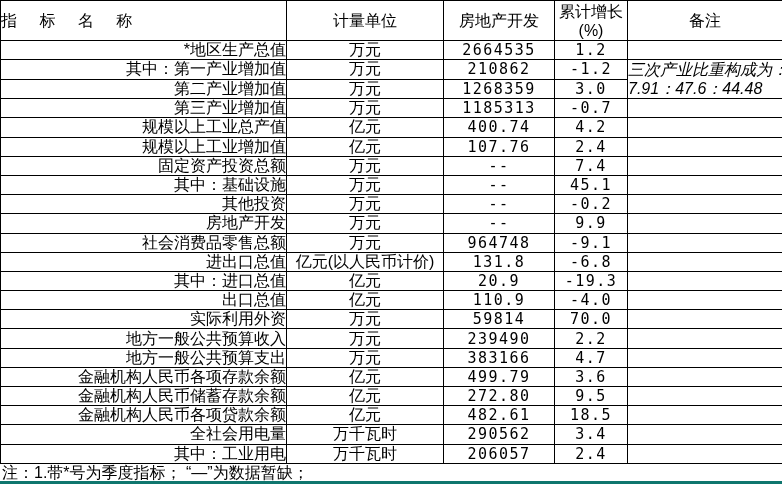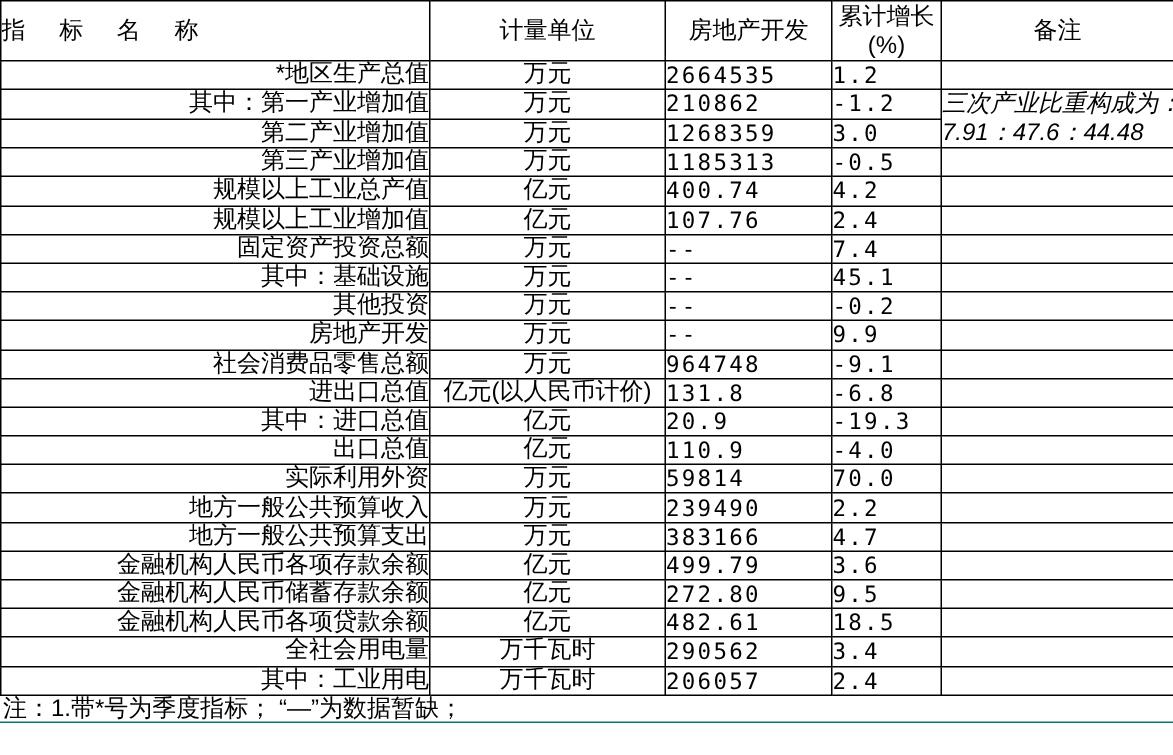--- a/index.html
+++ b/index.html
@@ -21,28 +21,28 @@
     vertical-align:middle;
   }
   table.stats thead th{height:39px;line-height:19px;}
   .th-indicator{text-align:left;padding-left:32px;letter-spacing:9px;}
   .c{text-align:center;}
   .lbl{text-align:right;padding-left:2px;}
   .ind-1{padding-left:68px;}
   .ind-2{padding-left:115px;}
   .num{
     font-family:"DejaVu Sans Mono",monospace;
-    font-size:15px;letter-spacing:1.5px;text-align:left;
+    font-size:15px;letter-spacing:1.5px;text-align:center;
   }
   .remark{text-align:left;padding-left:2px;font-style:italic;}
   .remark-line{height:19px;line-height:19px;overflow:hidden;white-space:nowrap;}
   .notes{width:782px;}
   .note-line{
     height:17px;line-height:17px;
-    border-bottom:1px solid #0f766e;
+    border-bottom:3px solid #0f766e;
     padding-left:2px;overflow:hidden;white-space:nowrap;
   }
   .note-line.second{padding-left:35px;}
 </style>
 </head>
 <body>
 
 <div class="page">
 
   <table class="stats">
@@ -86,21 +86,21 @@
         <tr>
           <td class="lbl ind-2">第二产业增加值</td>
           <td class="c">万元</td>
           <td class="num">1268359</td>
           <td class="num">3.0</td>
         </tr>
         <tr>
           <td class="lbl ind-2">第三产业增加值</td>
           <td class="c">万元</td>
           <td class="num">1185313</td>
-          <td class="num">-0.5</td>
+          <td class="num">-0.7</td>
           <td class="remark"></td>
         </tr>
         <tr>
           <td class="lbl ind-0">规模以上工业总产值</td>
           <td class="c">亿元</td>
           <td class="num">400.74</td>
           <td class="num">4.2</td>
           <td class="remark"></td>
         </tr>
         <tr>

